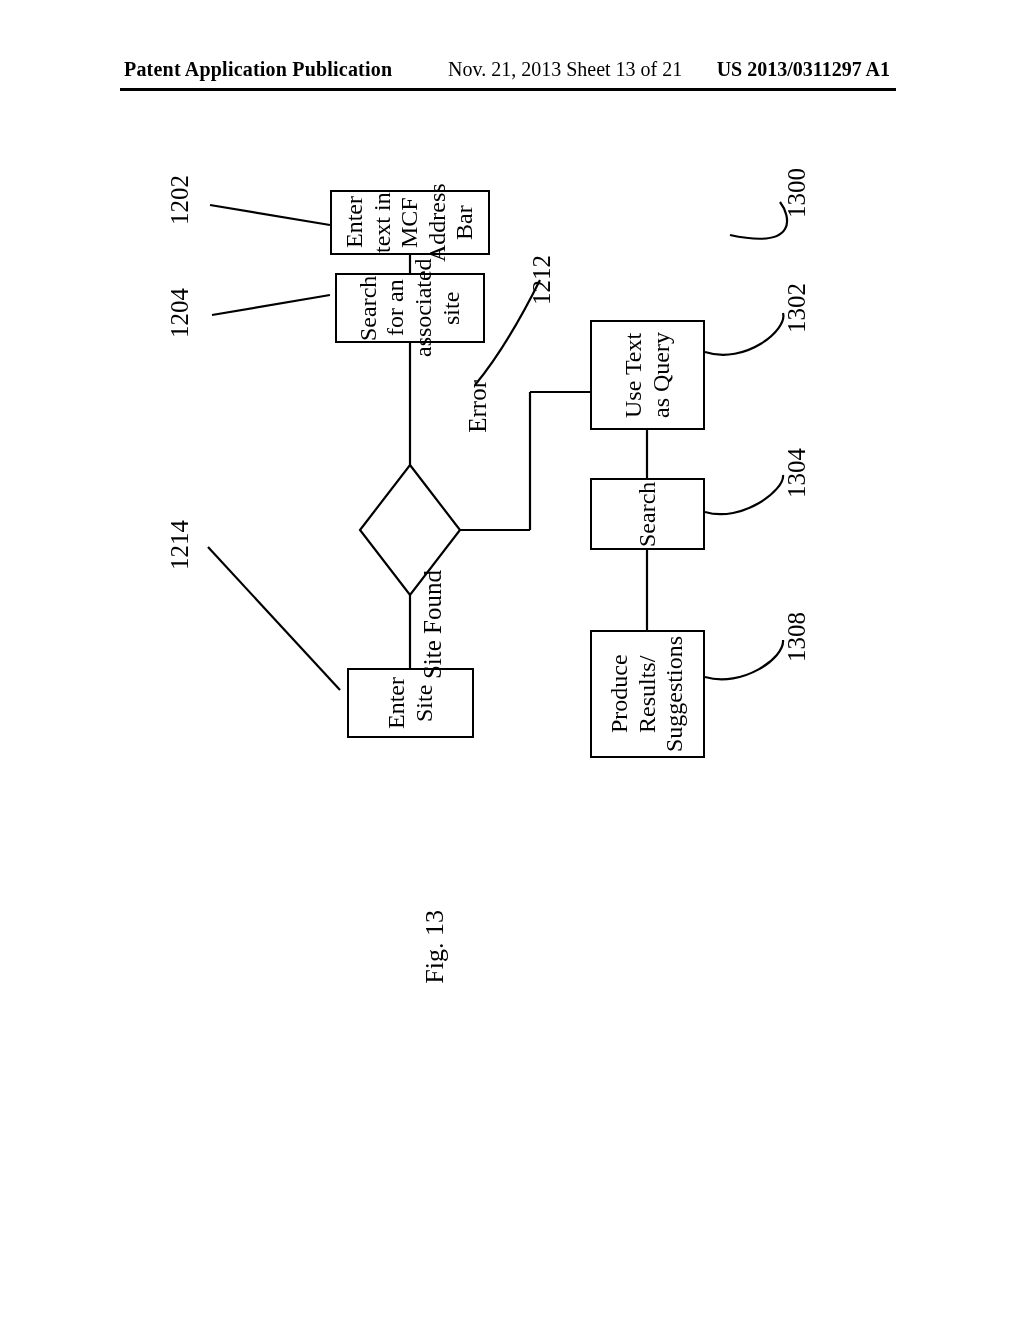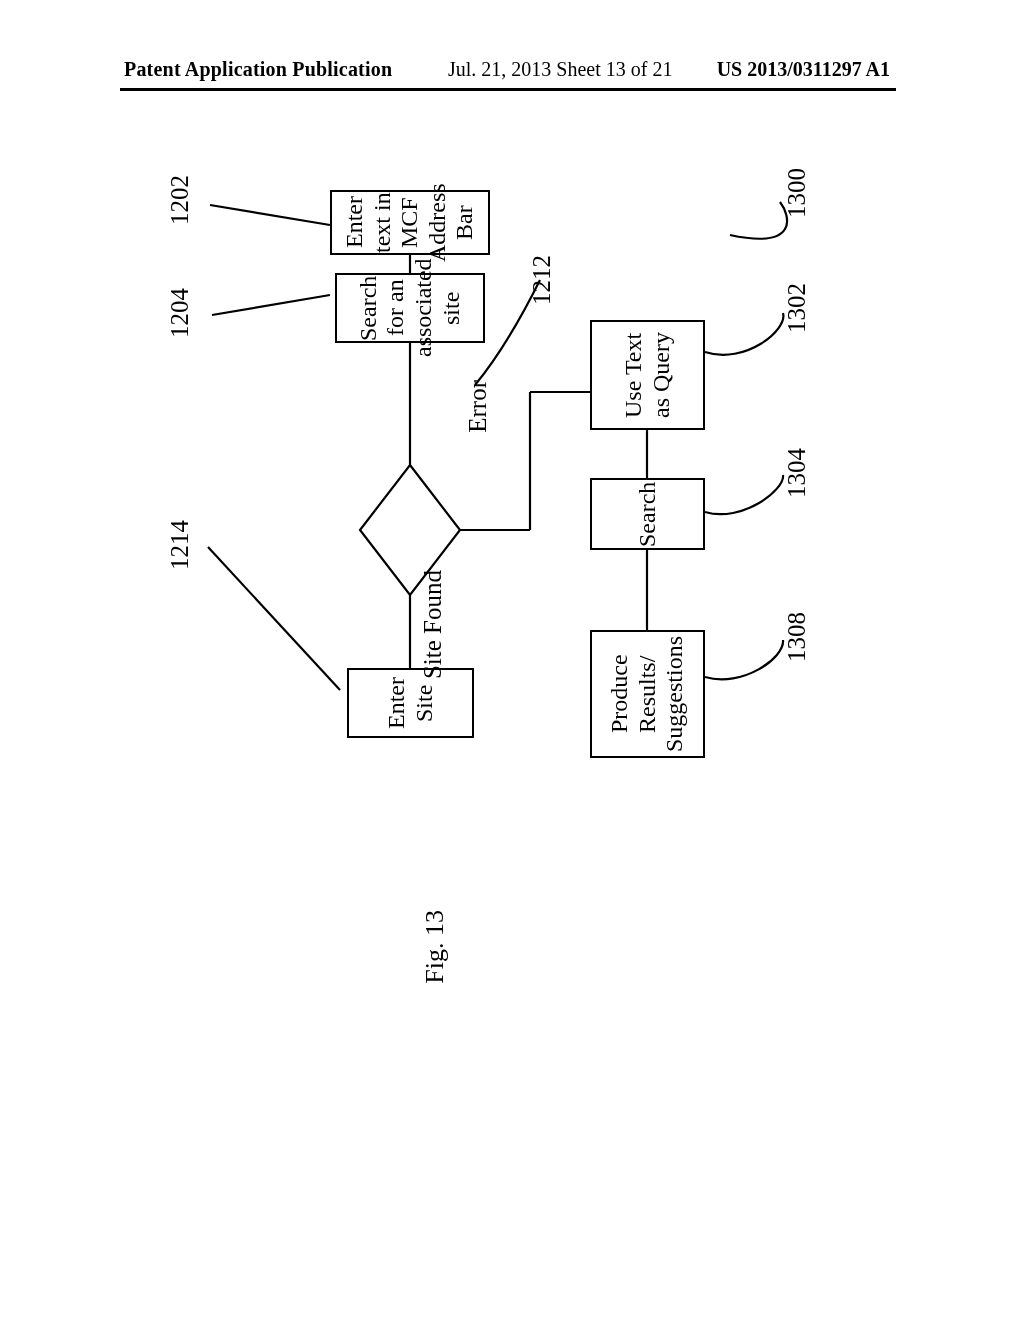--- a/index.html
+++ b/index.html
@@ -115,21 +115,21 @@
     fill: #fff;
   }
 </style>
 </head>
 <body>
 
 <div class="page">
 
   <div class="header">
     <div class="header-left">Patent Application Publication</div>
-    <div class="header-mid">Jul. 21, 2013  Sheet 13 of 21</div>
+    <div class="header-mid">Nov. 21, 2013  Sheet 13 of 21</div>
     <div class="header-right">US 2013/0311297 A1</div>
     <div class="header-rule"></div>
   </div>
 
   <div class="figure">
 
     <svg class="connectors" viewBox="0 0 770 830">
 
       <line x1="80" y1="45" x2="200" y2="65"></line>
       <line x1="82" y1="155" x2="200" y2="135"></line>

